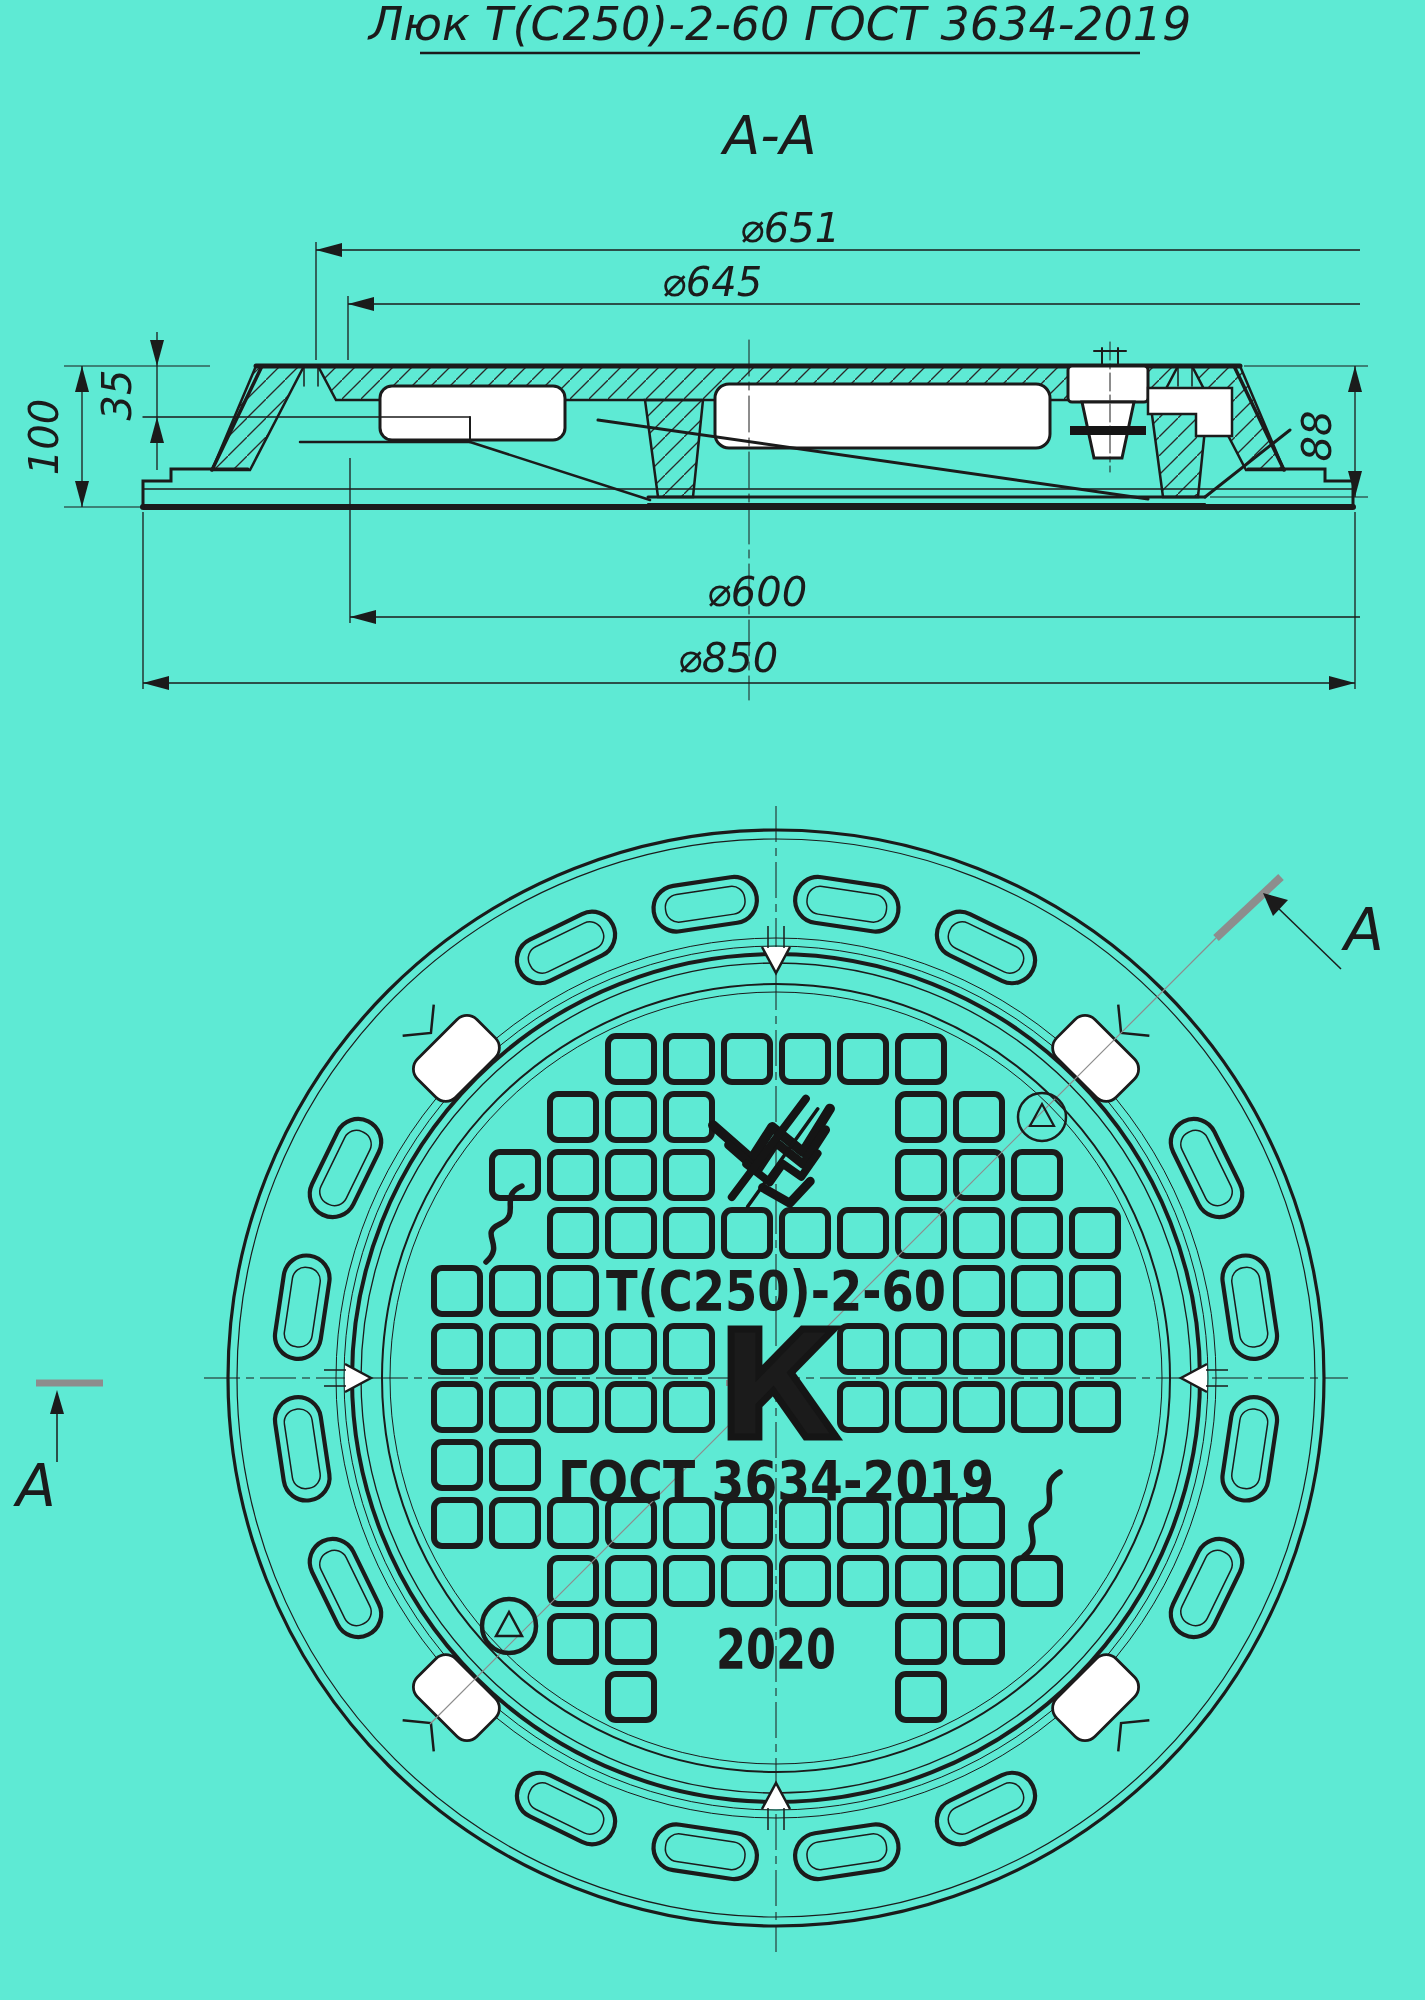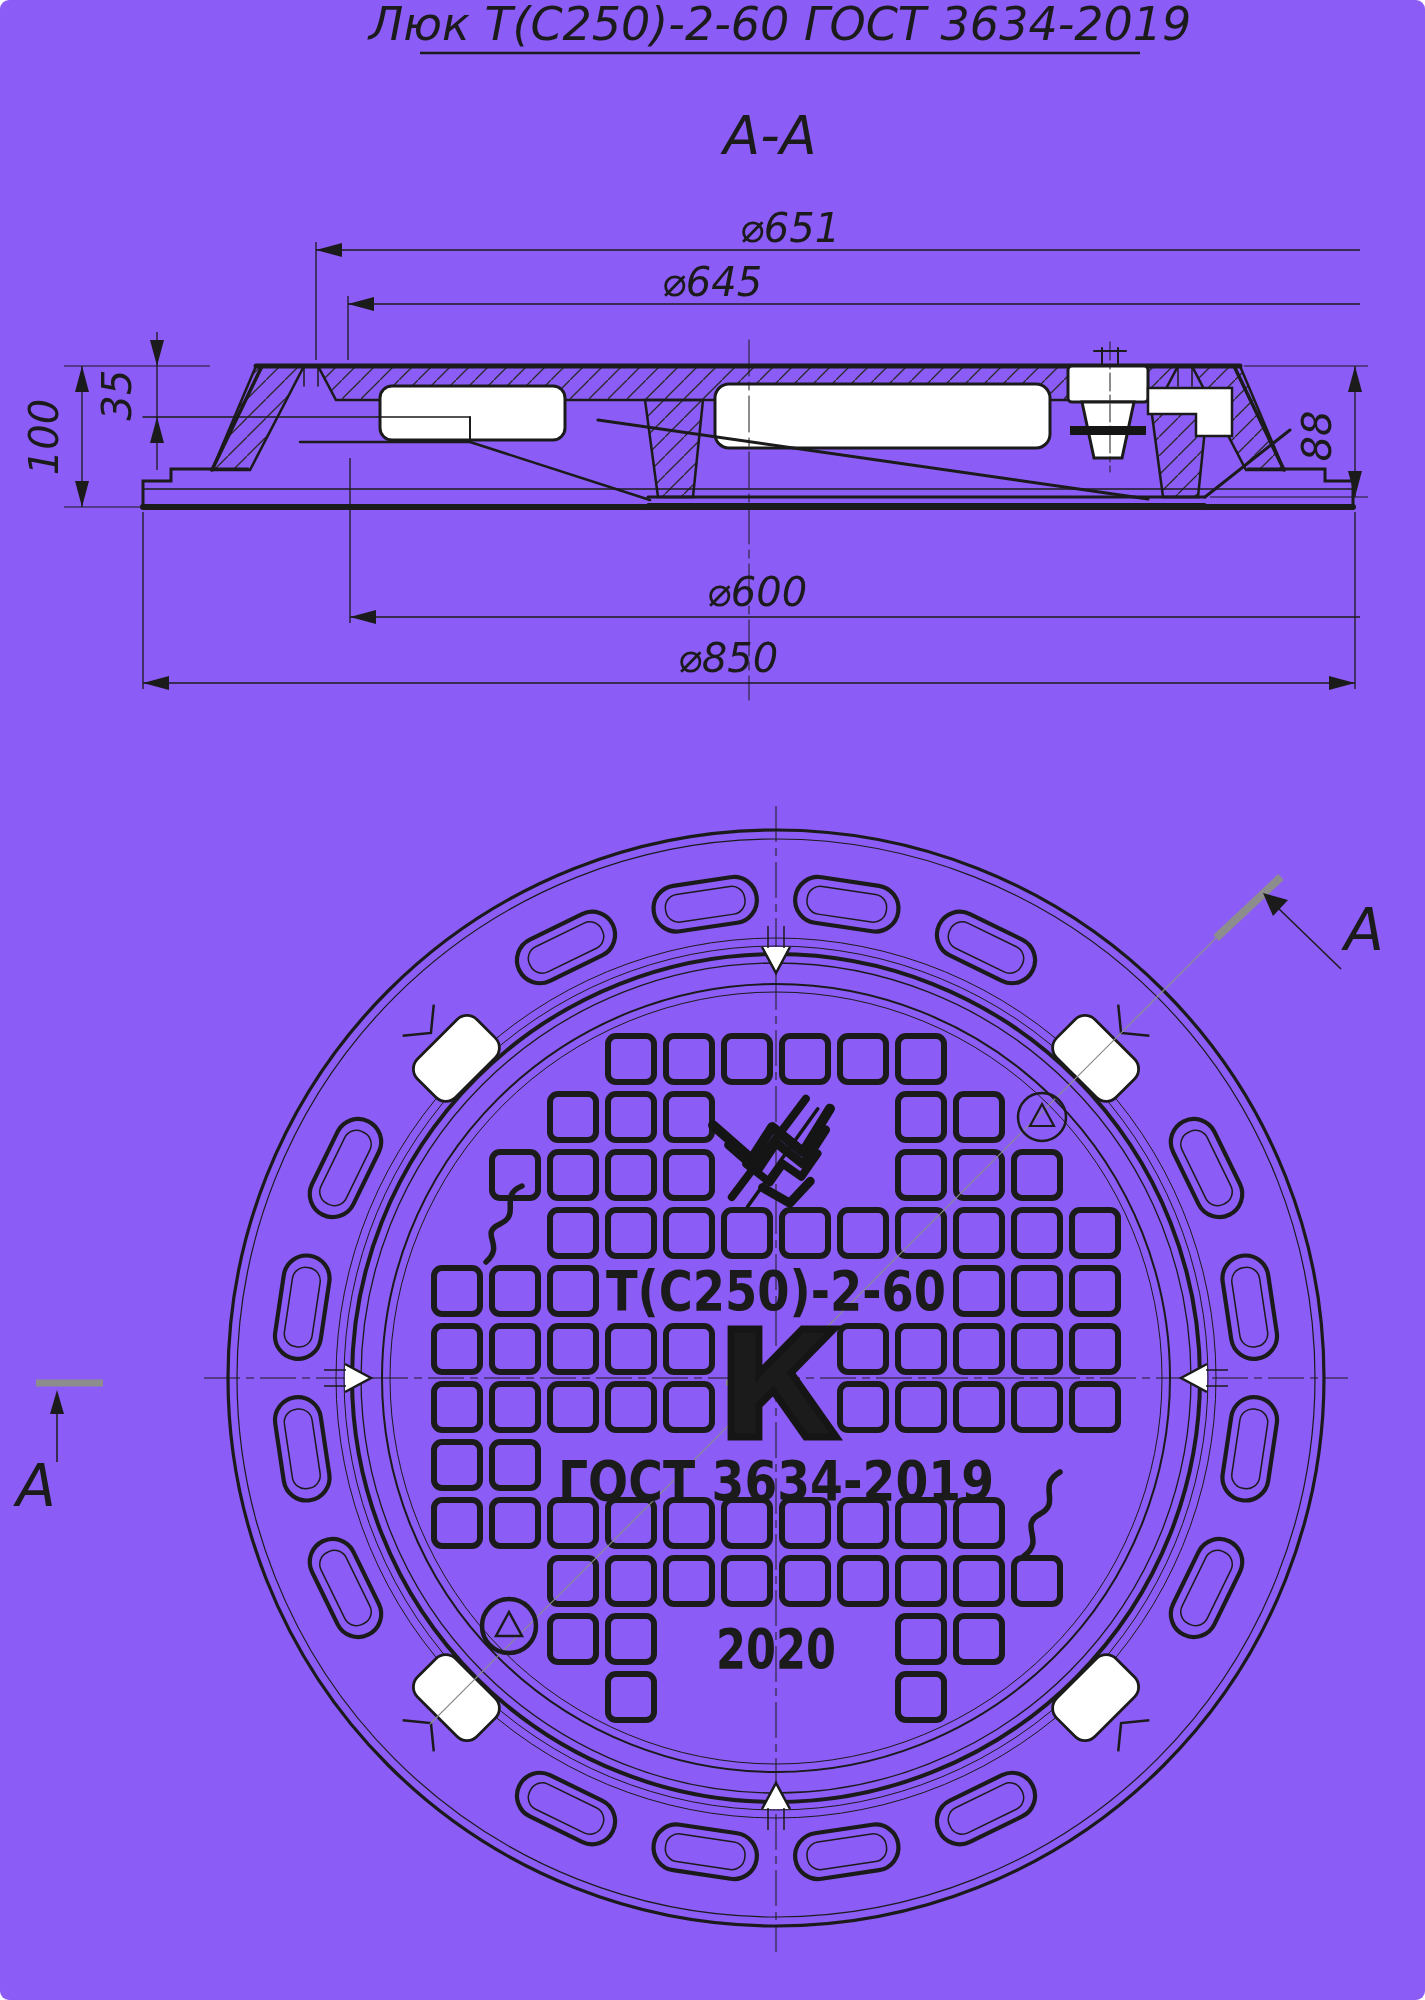--- a/index.html
+++ b/index.html
@@ -1,17 +1,17 @@
 <!DOCTYPE html>
 <html><head>
 <meta charset="utf-8">
 <style>
   html,body{margin:0;padding:0;background:#ffffff;}
   body{font-family:"DejaVu Sans", sans-serif;}
-  #stage{width:1425px;height:2000px;position:relative;background:#8b5cf6;border-radius:9px;}
+  #stage{width:1425px;height:2000px;position:relative;background:#5eead4;}
   svg{display:block;}
   text{fill:#1b1b1b;}
   .dimtxt{font-style:italic;font-size:40px;}
   .marktxt{font-style:italic;font-size:58px;}
   .boldmark{font-weight:bold;}
 </style>
 </head>
 <body>
 
 <div id="stage">

